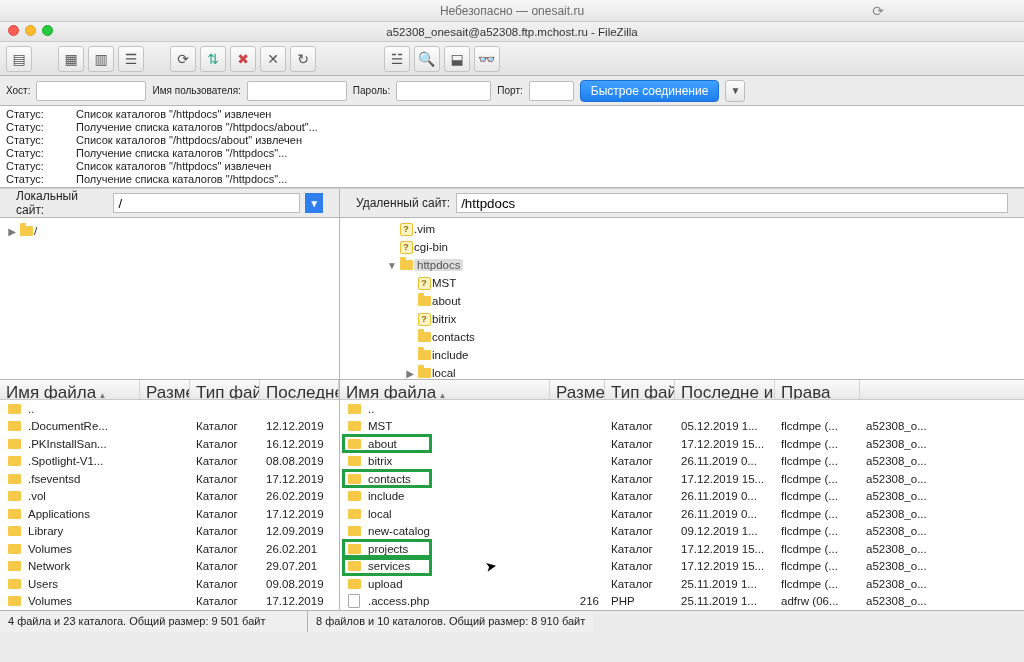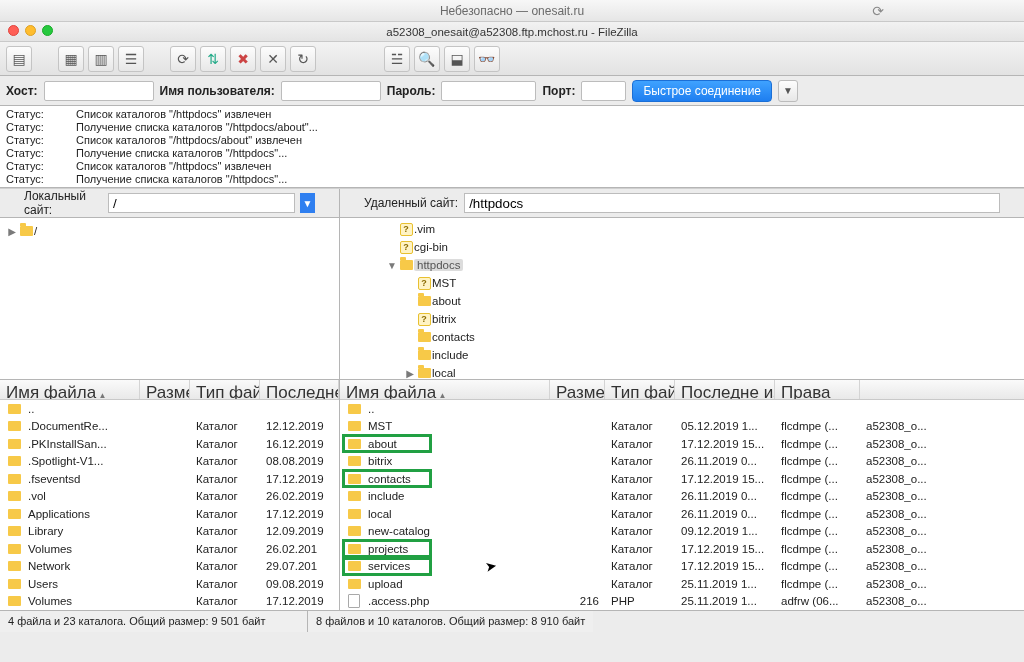--- a/index.html
+++ b/index.html
@@ -19,33 +19,33 @@
   .tl-yel { background:#ffbd2e; border:1px solid #dea123; }
   .tl-grn { background:#27c93f; border:1px solid #1aab29; }
 
   
   .toolbar { height: 34px; background: linear-gradient(#f3f3f3,#e2e2e2); border-bottom:1px solid #b5b5b5; display:flex; align-items:center; padding: 0 6px; gap:4px; }
   .tbtn { width:26px; height:26px; border:1px solid #c4c4c4; border-radius:3px; background:linear-gradient(#fdfdfd,#e7e7e7); display:flex; align-items:center; justify-content:center; font-size:14px; color:#555; }
   .tsep { width:18px; }
 
   
   .quickbar { height: 30px; background:#ececec; border-bottom:1px solid #b5b5b5; display:flex; align-items:center; padding: 0 6px; gap:6px; }
-  .quickbar label { font-size:12px; color:#222;font-weight:bold; }
+  .quickbar label { font-size:10px; color:#222; }
   .qinput { height:20px; border:1px solid #bcbcbc; background:#fff; border-radius:2px; }
   .btn-blue { background: linear-gradient(#3fa2ff,#1e7ef0); color:#fff; border:1px solid #1b6fd6; border-radius:4px; padding:3px 10px; font-size:12px; }
   .btn-dd { width:20px; height:22px; background:linear-gradient(#fdfdfd,#e7e7e7); border:1px solid #bcbcbc; border-radius:3px; display:flex; align-items:center; justify-content:center; color:#555; font-size:10px; }
 
   
   .logbox { height: 82px; background:#fff; border-bottom:1px solid #b5b5b5; overflow:hidden; padding:2px 6px; }
   .logrow { display:flex; font-size:11px; line-height:13px; color:#222; }
   .logrow .k { width:70px; }
 
   
   .sitebar { height: 30px; background:#ececec; border-top:1px solid #d0d0d0; border-bottom:1px solid #b5b5b5; display:flex; }
-  .sitehalf { display:flex; align-items:center; padding:0 24px; gap:6px; }
+  .sitehalf { display:flex; align-items:center; padding:0 16px; gap:6px; }
   .sitehalf.left { width: 340px; border-right:1px solid #b5b5b5; }
   .sitehalf.right { flex:1; }
   .siteinput { flex:1; height:20px; border:1px solid #bcbcbc; background:#fff; padding:0 4px; }
   .dd { width:18px; height:20px; background:#2f7ff0; display:flex; align-items:center; justify-content:center; color:#fff; font-size:10px; margin-left:-1px;}
 
   
   .trees { height: 162px; display:flex; background:#fff; border-bottom:1px solid #b5b5b5;}
   .tree-left { width:340px; border-right:1px solid #b5b5b5; padding:4px 6px; }
   .tree-right { flex:1; padding:2px 0; overflow:hidden; }
   .treerow { display:flex; align-items:center; height:18px; font-size:11.5px; }

